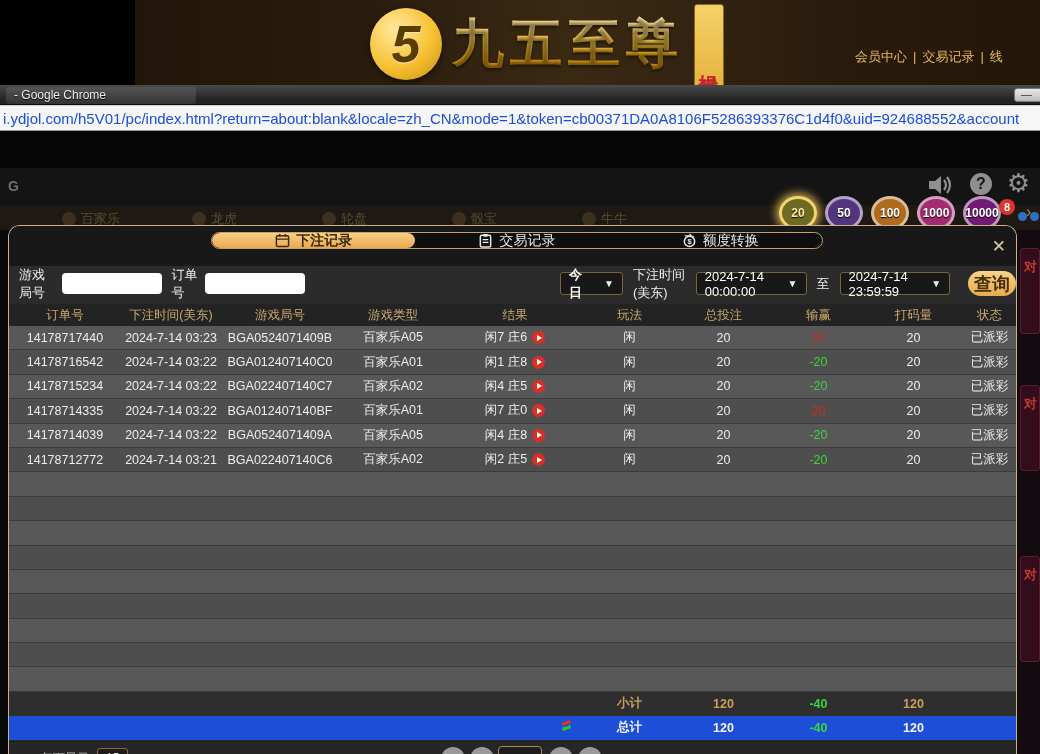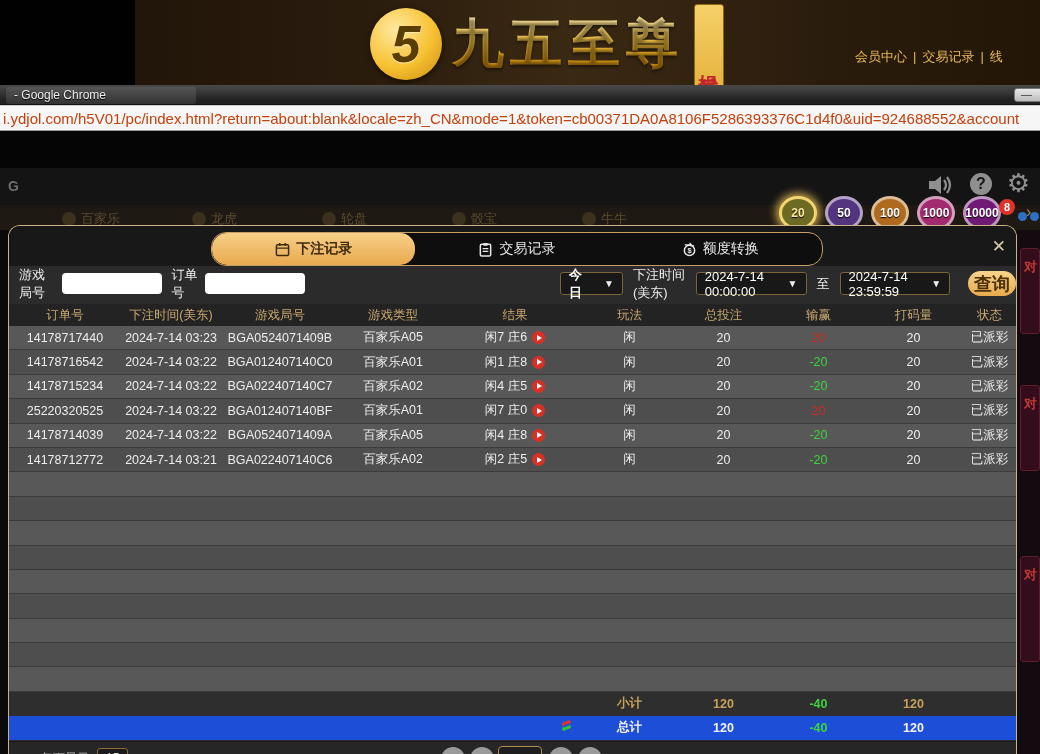--- a/index.html
+++ b/index.html
@@ -37,21 +37,21 @@
   #title-bar { left:0; top:85px; width:1040px; height:20px;
     background:linear-gradient(180deg,#4a4a4a,#222 80%); border-bottom:1px solid #111; }
   #title-text { left:6px; top:87px; color:#eee; font-size:12px;
     text-shadow:0 1px 1px #000; background:linear-gradient(180deg,#555,#333);
     padding:1px 90px 2px 8px; border-radius:3px; }
   #min-btn { right:-8px; top:88px; width:34px; height:14px; background:linear-gradient(180deg,#e8e8e8,#bdbdbd);
     border:1px solid #777; border-radius:3px; color:#333; font-size:11px; line-height:11px; text-align:left; padding-left:6px; }
   #url-bar { left:0; top:105px; width:1040px; height:26px; background:#f6f6f6;
     border-top:1px solid #cfcfcf; border-bottom:1px solid #9a9a9a;
     display:flex; align-items:center; }
-  #url-text { color:#c2410c; font-size:15px; margin-left:3px; white-space:nowrap; overflow:hidden; }
+  #url-text { color:#1d4ed8; font-size:15px; margin-left:3px; white-space:nowrap; overflow:hidden; }
   #black-strip { left:0; top:131px; width:1040px; height:37px; background:#050505; }
 
   
   #game-toolbar { left:0; top:168px; width:1040px; height:37px; background:#141414; }
   #game-logo-frag { left:8px; top:178px; color:#6f6f6f; font-size:14px; font-weight:bold; }
   .tool-ic { top:172px; width:26px; height:26px; color:#8f8f8f; }
   #help-icon { right:48px; top:173px; width:22px; height:22px; border-radius:50%;
     background:#8f8f8f; color:#141414; font-weight:bold; font-size:16px;
     display:flex; align-items:center; justify-content:center; }
   #gear-icon { right:10px; top:170px; font-size:26px; color:#8f8f8f; line-height:26px; }
@@ -74,21 +74,21 @@
 
   
   #bg-strip { left:1017px; top:230px; width:23px; height:524px; background:#140b10; }
   .side-box { left:1020px; width:20px; border:1px solid #5d1d2b; background:#340d1c; border-radius:3px; }
   .side-label { left:1024px; color:#c03a33; font-size:13px; font-weight:bold; }
 
   
   #modal { left:8px; top:225px; width:1009px; height:529px; background:#2b2b2b;
     border:1px solid #cbb287; border-bottom:none; border-radius:12px 12px 0 0; overflow:hidden; }
   #modal-top { position:absolute; left:0; top:0; width:100%; height:40px; background:#181818; }
-  #tab-group { position:absolute; left:202px; top:6px; width:612px; height:34px;
+  #tab-group { position:absolute; left:202px; top:6px; width:612px; height:17px;
     background:#0e0e0e; border:1px solid #c9a063; border-radius:15px; display:flex; overflow:hidden; }
   .tab { flex:1; display:flex; align-items:center; justify-content:center; gap:6px;
     color:#e9e9e9; font-size:14px; cursor:pointer; }
   .tab.active { background:linear-gradient(180deg,#f7d astronomer); }
   .tab.active { background:linear-gradient(180deg,#f6d088,#e9a94e); color:#3c2a0c; font-weight:bold; border-radius:15px; }
   .tab-ic { width:15px; height:15px; display:inline-block; }
   #close-x { position:absolute; right:10px; top:10px; color:#d9c9a8; font-size:17px; font-weight:bold; cursor:pointer; }
 
   
   #filter-row { position:absolute; left:0; top:40px; width:100%; height:35px;
@@ -325,21 +325,21 @@
               <div style="display: inline;">闲4 庄5</div>
               <div class="play-btn"></div>
             </div>
             <div class="cell">闲</div>
             <div class="cell">20</div>
             <div class="cell neg">-20</div>
             <div class="cell">20</div>
             <div class="cell">已派彩</div>
           </div>
           <div class="trow drow even">
-            <div class="cell">25220320525</div>
+            <div class="cell">14178714335</div>
             <div class="cell">2024-7-14 03:22</div>
             <div class="cell">BGA012407140BF</div>
             <div class="cell">百家乐A01</div>
             <div class="cell">
               <div style="display: inline;">闲7 庄0</div>
               <div class="play-btn"></div>
             </div>
             <div class="cell">闲</div>
             <div class="cell">20</div>
             <div class="cell pos">20</div>

